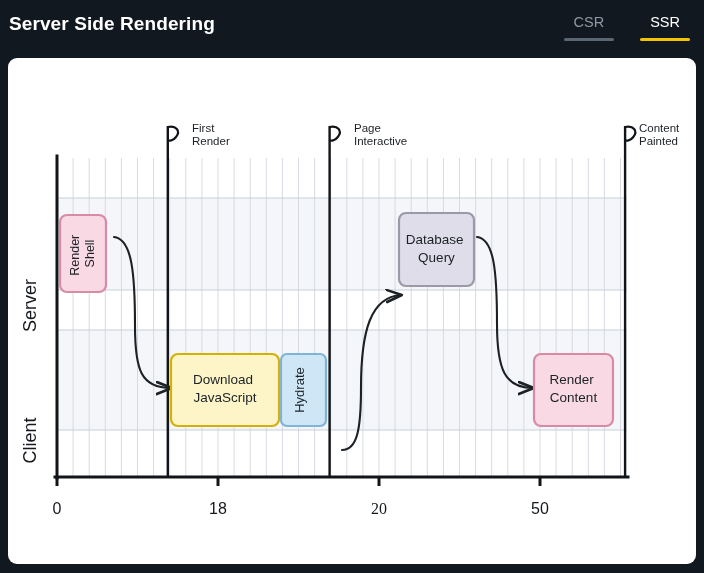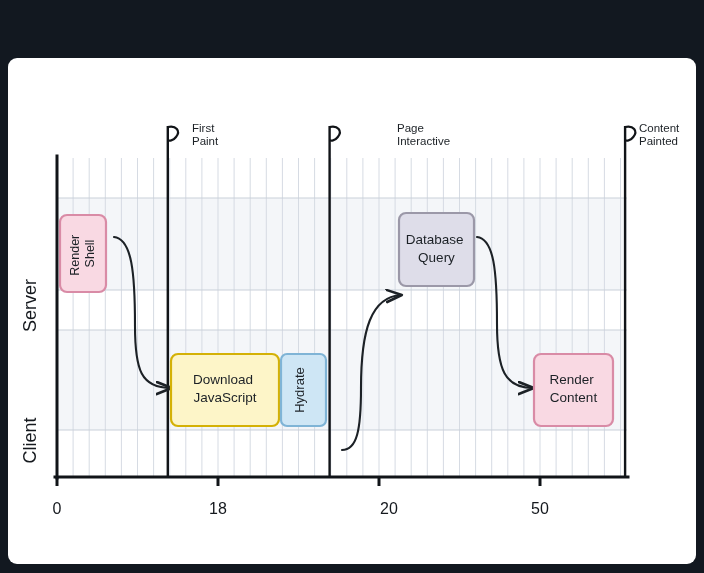--- a/index.html
+++ b/index.html
@@ -62,20 +62,34 @@
     position: absolute;
     font-size: 11.5px; line-height: 12.5px; color: #1c2126;
     white-space: pre-line;
   }
 </style>
 </head>
 <body>
 
 <div id="app">
 
+  <div class="topbar">
+    <div class="app-title">Server Side Rendering</div>
+
+    <div class="tabs">
+      <div class="tab inactive">
+        <span class="tab-label">CSR</span>
+        <span class="underline"></span>
+      </div>
+      <div class="tab active">
+        <span class="tab-label">SSR</span>
+        <span class="underline"></span>
+      </div>
+    </div>
+  </div>
 
   <div class="card">
     <div class="plot">
 
       <svg width="688" height="506" viewBox="0 0 688 506">
 
         <g>
           <rect x="49" y="100" width="570" height="40" fill="#ffffff"></rect>
           <rect x="49" y="140" width="570" height="92" fill="#f4f6f9"></rect>
           <rect x="49" y="232" width="570" height="40" fill="#ffffff"></rect>
@@ -199,31 +213,31 @@
           <rect x="526" y="296" width="79" height="72" rx="7" ry="7" fill="#f9d9e3" stroke="#d98ba6" stroke-width="2.2"></rect>
           <text x="565.5" y="326" text-anchor="middle" font-family="Liberation Sans, sans-serif" font-size="13.5" fill="#1c2126">
             <tspan x="565.5" dy="0">Render</tspan>
             <tspan x="565.5" dy="18">Content</tspan>
           </text>
         </g>
       </svg>
 
       
       <div class="flaglabel" style="left:184px; top:64px;">First
-Paint</div>
-      <div class="flaglabel" style="left:346px; top:64px;margin-left:43px;">Page
+Render</div>
+      <div class="flaglabel" style="left:346px; top:64px;">Page
 Interactive</div>
       <div class="flaglabel" style="left:631px; top:64px;">Content
 Painted</div>
 
       
       <div class="ylabel" id="ylabel-server">Server</div>
       <div class="ylabel" id="ylabel-client">Client</div>
 
       
       <div class="xtick" style="left:29px;">0</div>
       <div class="xtick" style="left:190px;">18</div>
-      <div class="xtick" style="left:361px;">20</div>
+      <div class="xtick" style="left:351px;font-family:Liberation Serif, serif;">20</div>
       <div class="xtick" style="left:512px;">50</div>
 
     </div>
   </div>
 </div>
 
 </body></html>

